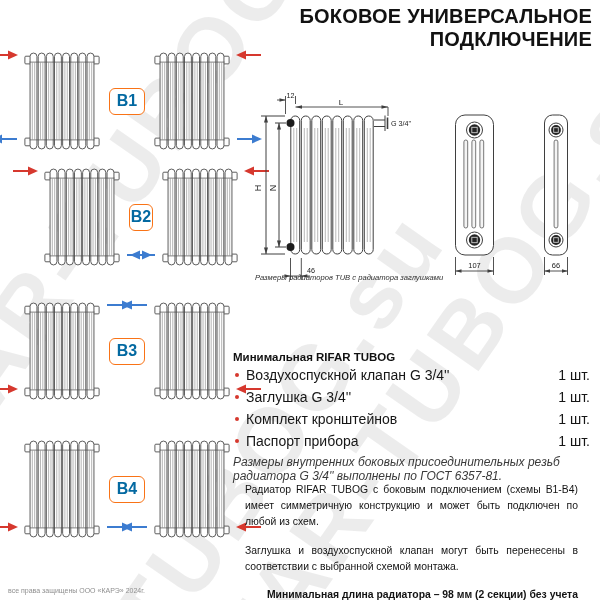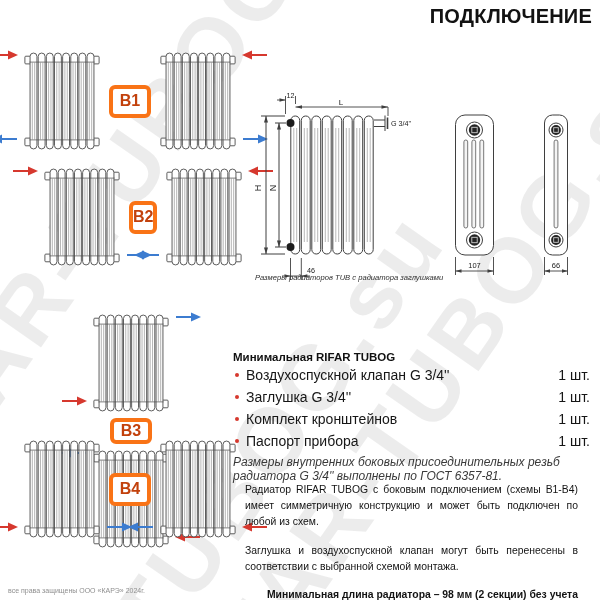--- a/index.html
+++ b/index.html
@@ -10,23 +10,23 @@
   #watermark span{position:absolute;transform-origin:0 50%;transform:rotate(-55deg);
        font-weight:800;font-size:92px;letter-spacing:5px;color:#000;opacity:.07;white-space:nowrap}
   
   #content{position:absolute;inset:0;z-index:1}
   #title{position:absolute;top:5px;right:8px;text-align:right;font-size:20px;font-weight:800;
        line-height:1.13;color:#121212;letter-spacing:.2px}
   
   .scheme-row{position:absolute;left:0;width:238px;height:110px;display:flex;align-items:center;
        padding-left:24px;box-sizing:border-box}
   .rad-wrap{position:relative;width:76px;height:110px;flex:0 0 auto}
-  .scheme-label{width:34px;height:25px;margin:0 9px;border:4px solid #f97316;border-radius:6px;
+  .scheme-label{width:34px;height:25px;margin:0 9px;border:1px solid #f97316;border-radius:6px;
        background:#fff;display:flex;align-items:center;justify-content:center;
-       font-weight:700;font-size:16px;color:#c2410c}
+       font-weight:700;font-size:16px;color:#0369a1}
   .arrow{position:absolute;width:26px;height:10px;line-height:0}
   .arrow.red{color:#d6382e}
   .arrow.blue{color:#3c7cd0}
   .arrow.left svg{transform:scaleX(-1)}
   
   #tech-drawing{position:absolute;left:252px;top:92px}
   #drawing-caption{position:absolute;left:255px;top:273px;font-size:7.6px;font-style:italic;
        color:#2e2e2e;white-space:nowrap}
   #side-view-1{position:absolute;left:451px;top:113px}
   #side-view-2{position:absolute;left:538px;top:113px}
@@ -52,20 +52,21 @@
 <div id="watermark">
   <span style="left:-320px;top:260px">RIFAR-TUBOG.su</span>
   <span style="left:-120px;top:470px">RIFAR-TUBOG.su</span>
   <span style="left:-60px;top:860px">RIFAR-TUBOG.su</span>
   <span style="left:180px;top:690px">RIFAR-TUBOG.su</span>
 </div>
 
 <div id="content">
 
   <div id="title">
+    <div>БОКОВОЕ УНИВЕРСАЛЬНОЕ</div>
     <div>ПОДКЛЮЧЕНИЕ</div>
   </div>
 
   <div id="schemes">
       <div class="scheme-row" style="top: 46px;">
         <div class="rad-wrap">
   <svg viewBox="0 0 84 111" width="76" height="110">
     <g stroke="#4d4d4d" stroke-width="1" fill="#fdfdfd">
       <rect x="1" y="6" width="6.5" height="8.5" rx="1"></rect>
       <rect x="1" y="96.5" width="6.5" height="8.5" rx="1"></rect>
@@ -238,21 +239,21 @@
             </g>
   </svg>
 <span class="arrow red left" style="right: -32px; top: 4px;"><svg viewBox="0 0 26 10" width="26" height="10">
               <line x1="1" y1="5" x2="17" y2="5" stroke="currentColor" stroke-width="2"></line>
               <polygon points="16,0.5 26,5 16,9.5" fill="currentColor"></polygon>
             </svg></span><span class="arrow blue left" style="left: -32px; bottom: 12px;"><svg viewBox="0 0 26 10" width="26" height="10">
               <line x1="1" y1="5" x2="17" y2="5" stroke="currentColor" stroke-width="2"></line>
               <polygon points="16,0.5 26,5 16,9.5" fill="currentColor"></polygon>
             </svg></span></div>
       </div>
-      <div class="scheme-row" style="top: 308px; flex-direction: column;">
+      <div class="scheme-row" style="top: 296px;">
         <div class="rad-wrap">
   <svg viewBox="0 0 84 111" width="76" height="110">
     <g stroke="#4d4d4d" stroke-width="1" fill="#fdfdfd">
       <rect x="1" y="6" width="6.5" height="8.5" rx="1"></rect>
       <rect x="1" y="96.5" width="6.5" height="8.5" rx="1"></rect>
       <rect x="76.5" y="6" width="6.5" height="8.5" rx="1"></rect>
       <rect x="76.5" y="96.5" width="6.5" height="8.5" rx="1"></rect>
     </g>
     <g class="sections">
               <rect x="6.7" y="2.5" width="7.6" height="106" rx="3.8" fill="#fff" stroke="#4d4d4d"></rect>

